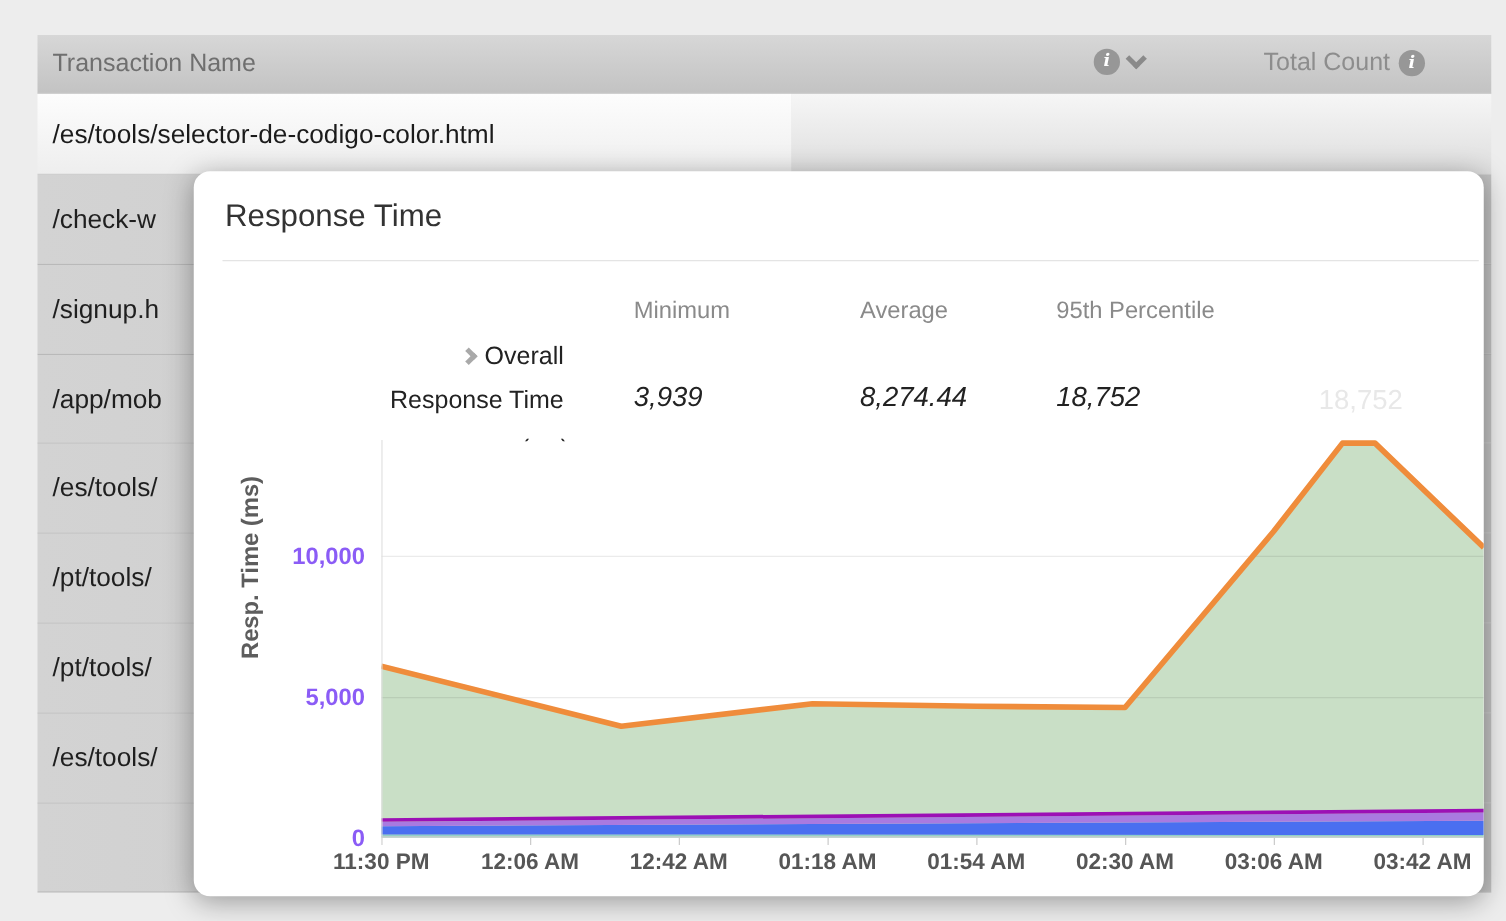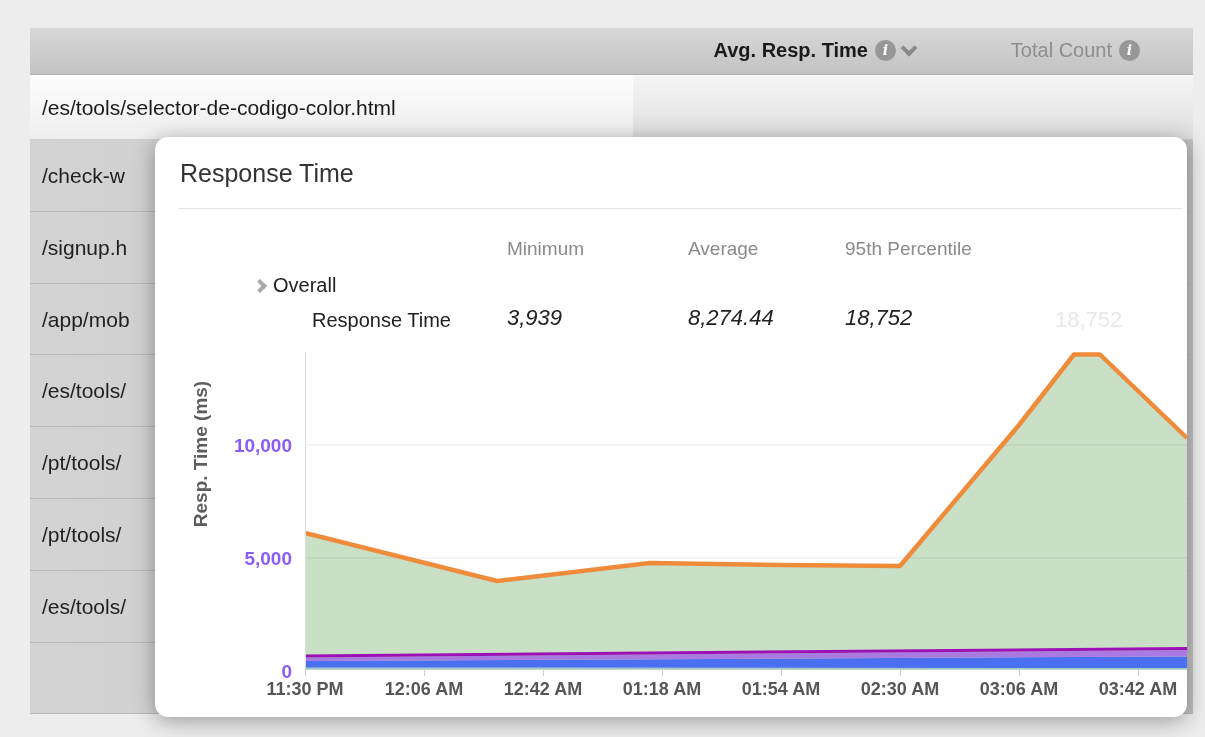--- a/index.html
+++ b/index.html
@@ -33,21 +33,21 @@
 
   
   .modal { position:absolute; left:155px; top:137px; width:1032px; height:580px;
     background:#ffffff; border-radius:13px; box-shadow:0 4px 22px rgba(0,0,0,0.35); }
   .modal-title { position:absolute; left:25px; top:22px; font-size:25px; color:#333; }
   .modal-divider { position:absolute; left:23px; right:4px; top:71px; height:1px; background:#e4e4e4; }
 
   .stat-head { position:absolute; top:101px; font-size:19px; color:#8a8a8a; }
   .stat-val  { position:absolute; top:168px; font-size:22px; color:#222;font-style:italic; }
   .c1 { left:352px; } .c2 { left:533px; } .c3 { left:690px; }
-  .overall-line { position:absolute; left:100px; top:137px; width:196px; 
+  .overall-line { position:absolute; left:100px; top:137px; width:196px; text-align:right;
     font-size:20px; color:#222; }
   .chev-right { width:10px; height:10px; border-right:4px solid #a9a9a9; border-bottom:4px solid #a9a9a9;
     transform:rotate(-45deg); display:inline-block; margin-right:8px; margin-bottom:1px; }
   .rt-line { position:absolute; left:100px; top:172px; width:196px; text-align:right;
     font-size:20px; color:#222; }
   .ms-clip { position:absolute; left:246px; top:212px; width:70px; height:4px; overflow:hidden;
     font-size:19px; color:#222; text-align:center; }
   .ghost-peak { position:absolute; left:900px; top:170px; font-size:22px; color:#e8e8e8; }
 
   .y-axis-title { position:absolute; left:-57px; top:306px; width:206px; text-align:center;
@@ -59,22 +59,22 @@
   .xtick { position:absolute; top:542px; width:110px; text-align:center;
     font-size:18px; font-weight:bold; color:#565656; white-space:nowrap; }
 </style>
 </head>
 <body>
 
 <div class="page">
 
   <div class="table-wrap">
     <div class="thead">
+      <div class="th-name">Transaction Name</div>
       <div class="th-resp">
-        <span>Avg. Resp. Time</span>
         <span class="info-icon">i</span>
         <span class="chev-down"></span>
       </div>
       <div class="th-count">
         <span>Total Count</span>
         <span class="info-icon">i</span>
       </div>
     </div>
 
     <div class="row-selected">

